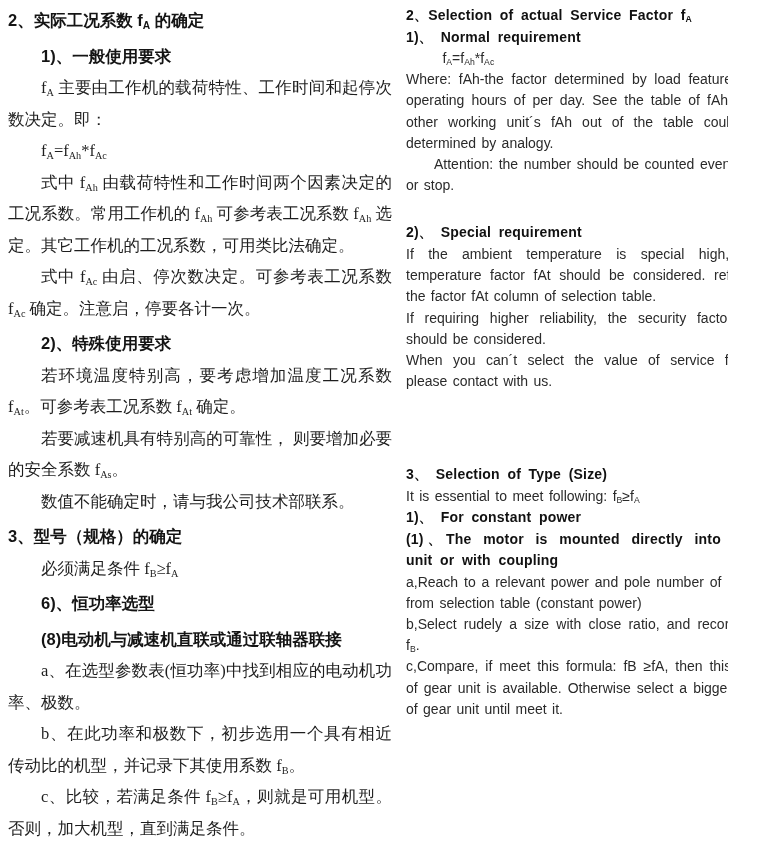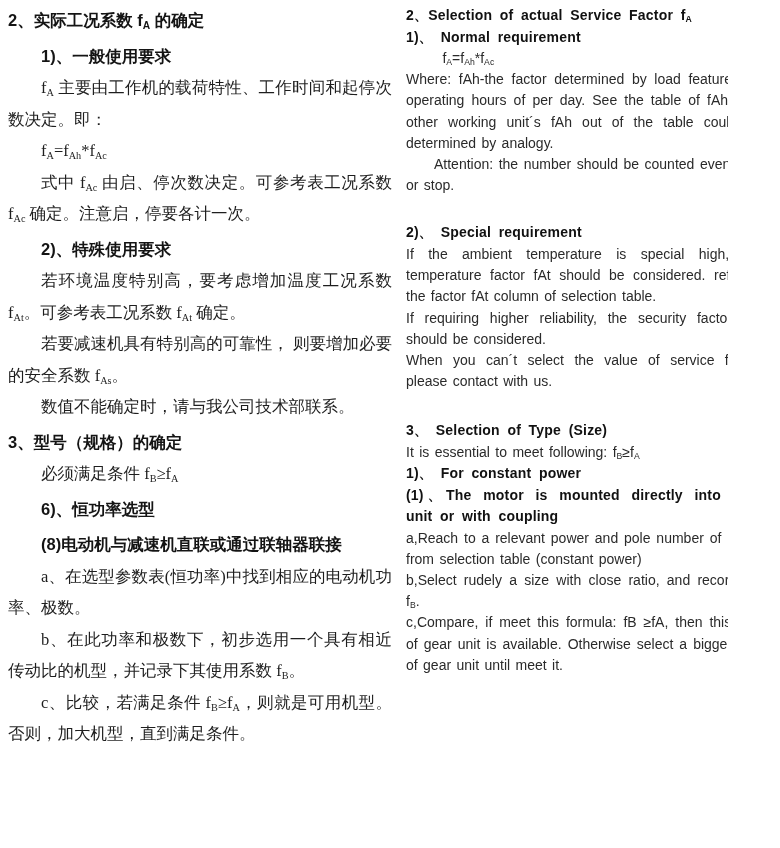--- a/index.html
+++ b/index.html
@@ -49,35 +49,36 @@
     font-weight: bold;
     color: #111111;
     word-spacing: 3.5px;
     letter-spacing: 0.2px;
     line-height: 21.5px;
     text-align: justify;
   }
   .en .formula { margin-left: 2.6em; }
 
   .space-md { margin-top: 26px; }
-  .space-lg { margin-top: 28px; }
+  .space-lg { margin-top: 72px; }
 
   sub { font-size: 62%; line-height: 0; vertical-align: -0.25em; }
 </style>
 </head>
 <body>
 
 <div class="page">
 
   <div id="columns" style="display:flex; width:100%;">
       <div class="col cn">
         <div class="block heading1">2、实际工况系数 f<sub>A</sub> 的确定</div>
         <div class="block heading2">1)、一般使用要求</div>
         <div class="block para indent">f<sub>A</sub> 主要由工作机的载荷特性、工作时间和起停次数决定。即：</div>
         <div class="block formula">f<sub>A</sub>=f<sub>Ah</sub>*f<sub>Ac</sub></div>
+        <div class="block para indent">式中 f<sub>Ah</sub> 由载荷特性和工作时间两个因素决定的工况系数。常用工作机的 f<sub>Ah</sub> 可参考表工况系数 f<sub>Ah</sub> 选定。其它工作机的工况系数，可用类比法确定。</div>
         <div class="block para indent">式中 f<sub>Ac</sub> 由启、停次数决定。可参考表工况系数 f<sub>Ac</sub> 确定。注意启，停要各计一次。</div>
         <div class="block heading2">2)、特殊使用要求</div>
         <div class="block para indent">若环境温度特别高，要考虑增加温度工况系数 f<sub>At</sub>。可参考表工况系数 f<sub>At</sub> 确定。</div>
         <div class="block para indent">若要减速机具有特别高的可靠性， 则要增加必要的安全系数 f<sub>As</sub>。</div>
         <div class="block para indent">数值不能确定时，请与我公司技术部联系。</div>
         <div class="block heading1">3、型号（规格）的确定</div>
         <div class="block para indent">必须满足条件 f<sub>B</sub>≥f<sub>A</sub></div>
         <div class="block heading2">6)、恒功率选型</div>
         <div class="block heading2">(8)电动机与减速机直联或通过联轴器联接</div>
         <div class="block para indent">a、在选型参数表(恒功率)中找到相应的电动机功率、极数。</div>

